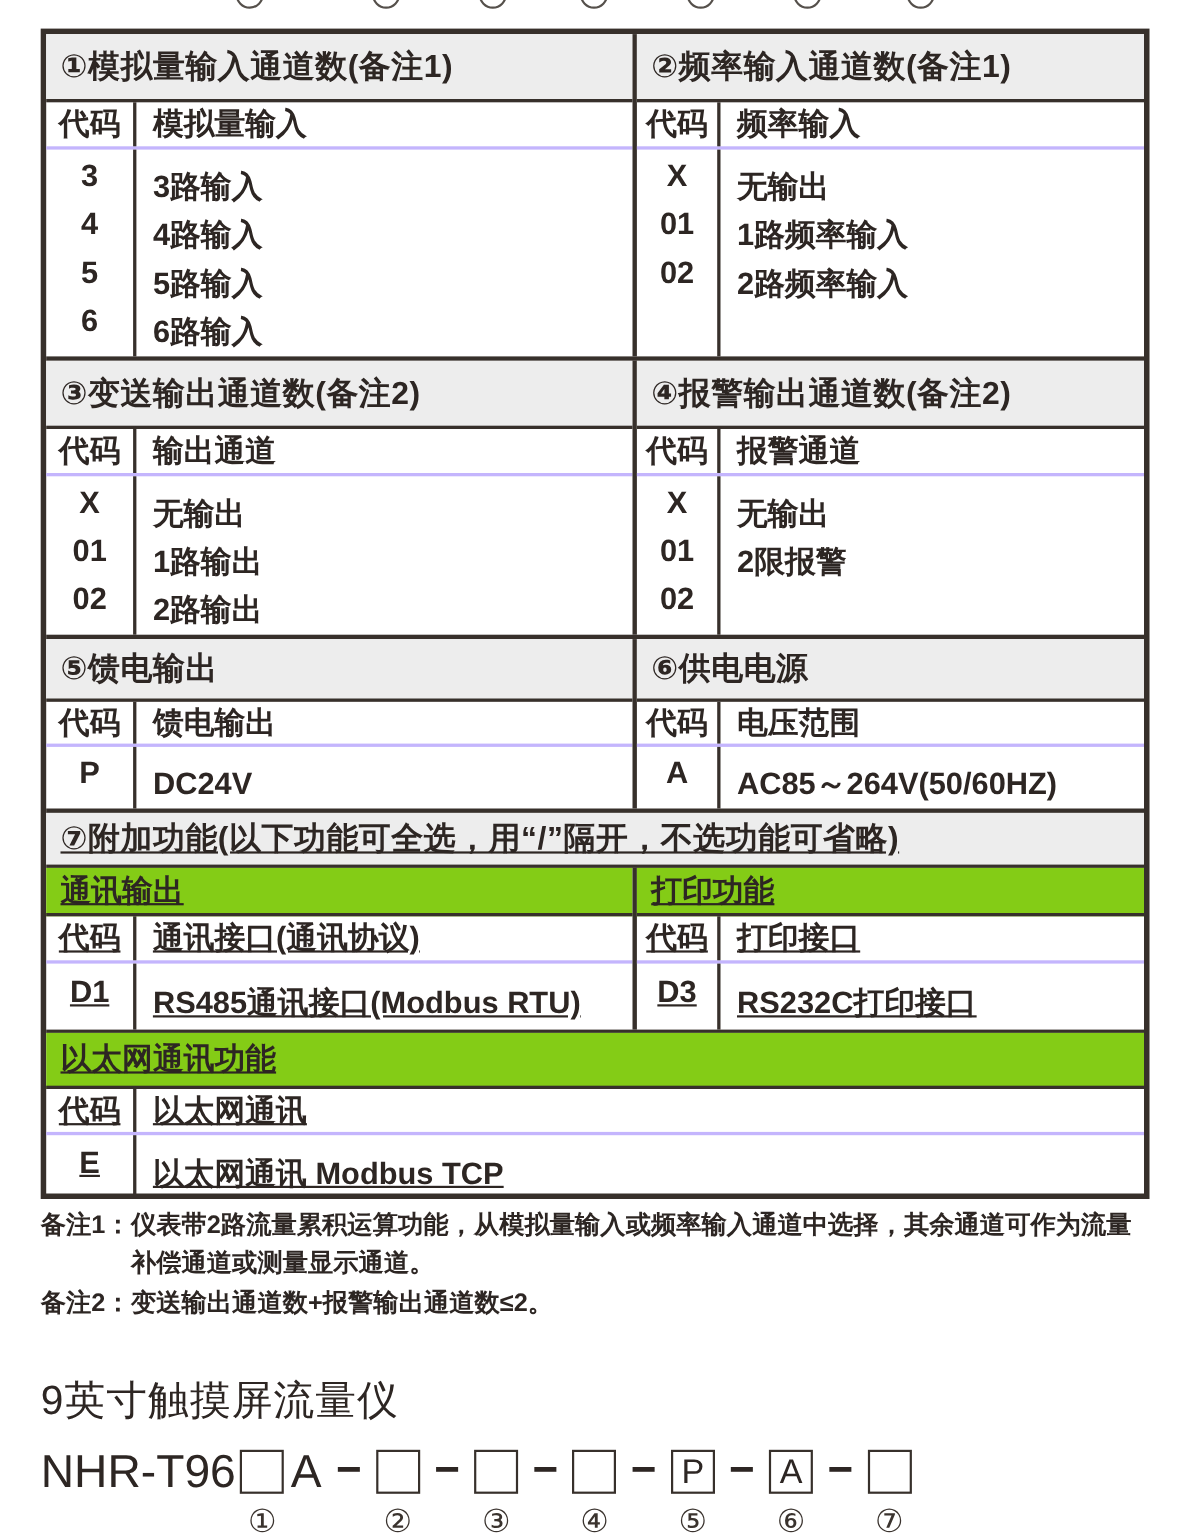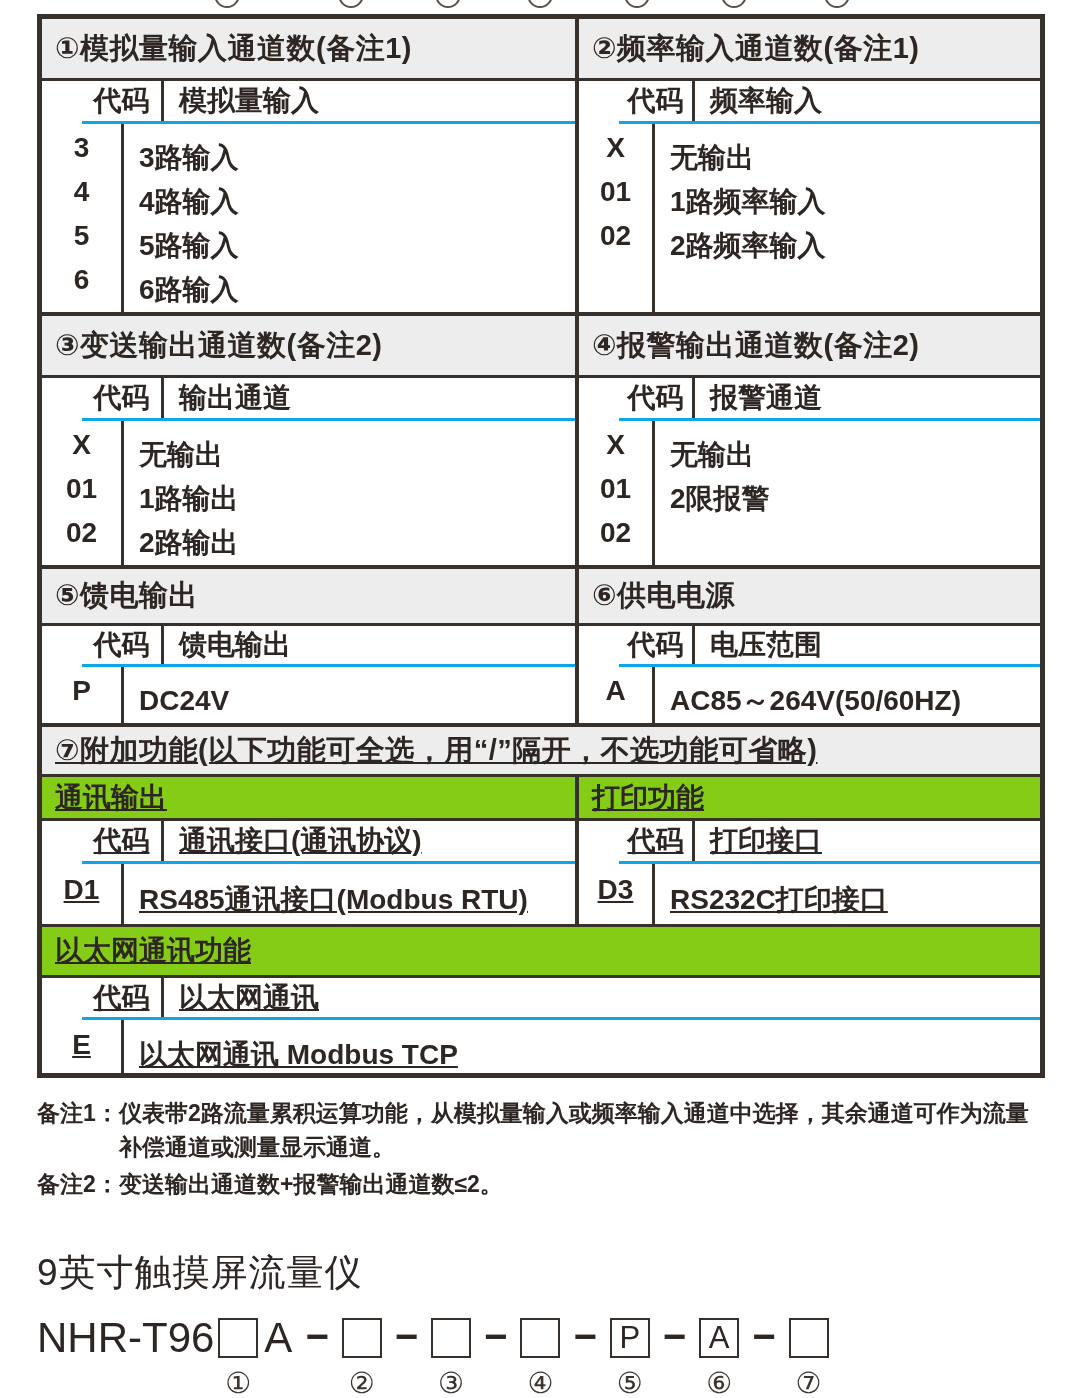--- a/index.html
+++ b/index.html
@@ -13,41 +13,41 @@
     color:#2d2623;
   }
   
   .arc {
     position:absolute; top:-19px; width:26px; height:27px;
     border:2px solid #55504b; border-radius:50%;
     background:#fff;
   }
   
   .spec {
-    position:absolute; left:37px; top:14px;
+    position:absolute; left:37px; top:26px;
     width:1008px; height:1064px;
     border:5px solid #37302b;
     display:flex; flex-direction:column;
     background:#fff;
   }
   .block { width:100%; border-bottom:4px solid #37302b; display:flex; }
   .block.last { border-bottom:none;text-decoration:underline; }
   .b12 { height:297px; }
   .b34 { height:257px; }
   .b56 { height:158px; }
   .b7  { height:350px; flex-direction:column; }
   .half { display:flex; flex-direction:column; }
   .half.lh { width:533px; }
   .half.rh { width:465px; border-left:4px solid #37302b; }
   .sec-h {
     height:62px; background:#ededed; border-bottom:3px solid #37302b;
     display:flex; align-items:center; padding-left:13px;
     font-size:29px; font-weight:700; letter-spacing:0.5px;
   }
-  .thead { display:flex; height:43px; border-bottom:3px solid #0ea5e9; font-weight:700; font-size:28px;margin-left:40px; }
+  .thead { display:flex; height:43px; border-bottom:3px solid #c4b5fd; font-weight:700; font-size:28px; }
   .th.code {
     width:82px; border-right:3px solid #37302b;
     display:flex; align-items:center; justify-content:center; flex-shrink:0;
   }
   .rh .th.code, .rh .codes { width:76px; }
   .th.desc { flex:1; display:flex; align-items:center; padding-left:15px; }
   .dataarea { flex:1; display:flex; }
   .codes {
     width:82px; border-right:3px solid #37302b; flex-shrink:0;
     display:flex; flex-direction:column; padding-top:2px;

